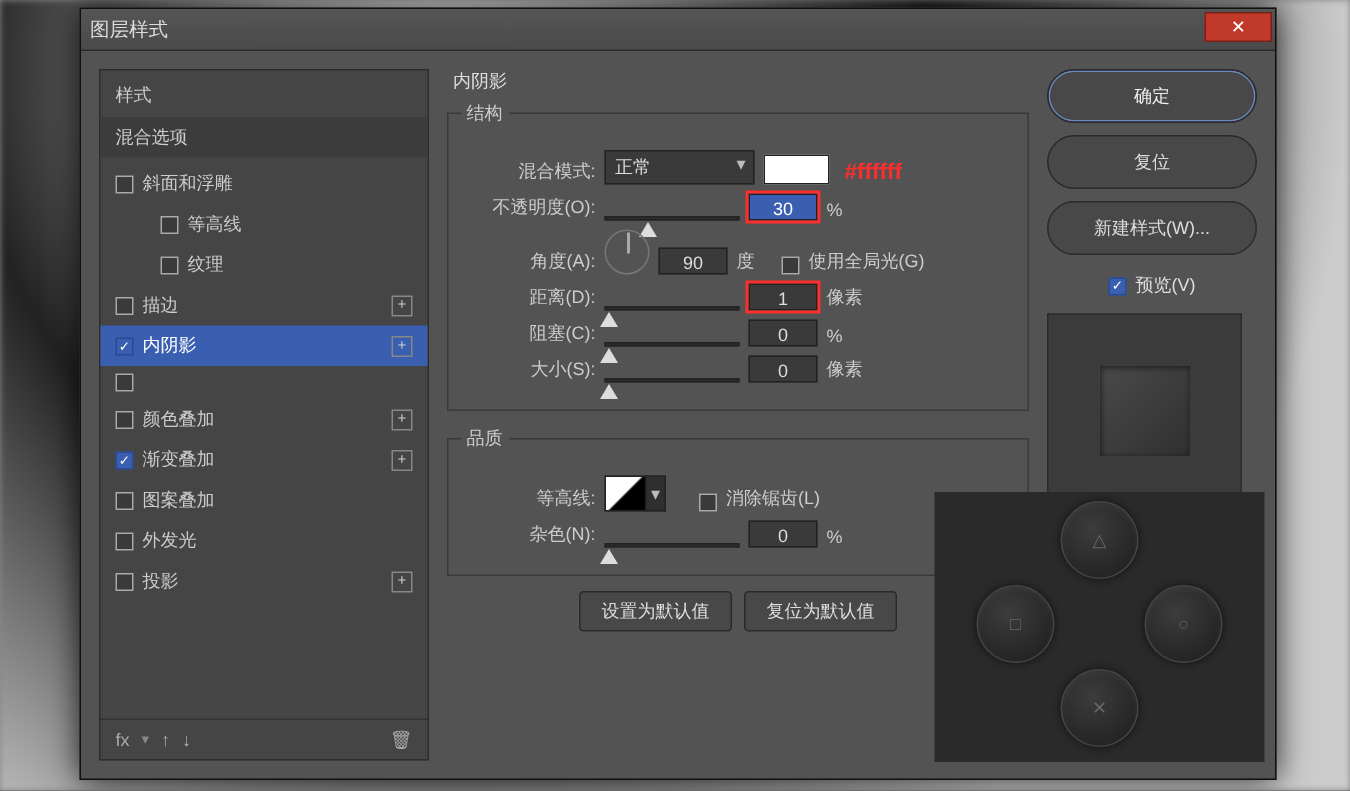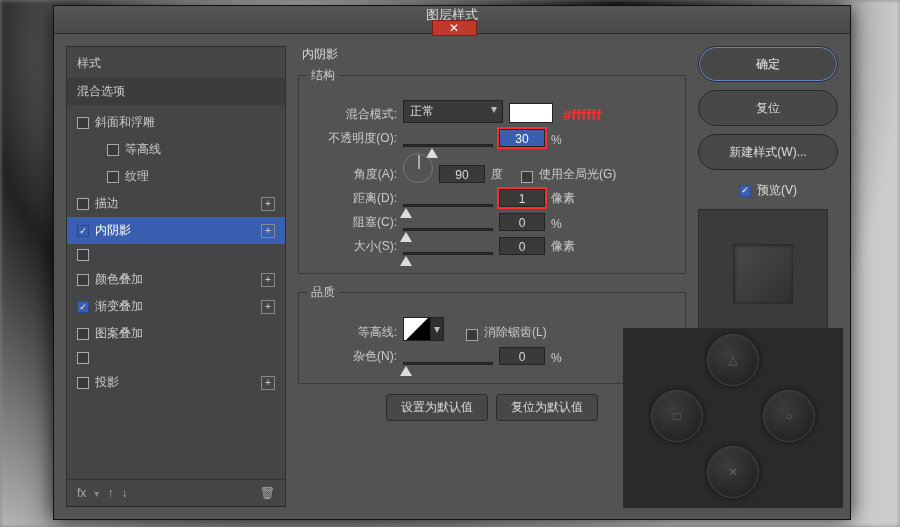--- a/index.html
+++ b/index.html
@@ -1,19 +1,19 @@
 <!DOCTYPE html>
 <html><head>
 <meta charset="utf-8">
 <style>
   * { box-sizing: border-box; margin: 0; padding: 0; font-family: "Microsoft YaHei", sans-serif; font-size: 12px; }
   body { background: #888; width: 900px; height: 527px; overflow: hidden; position: relative; }
   .backdrop { position:absolute; inset:0; background: radial-gradient(circle at 300px 50px, #f0f0f0 0, #aaa 120px, #222 320px, #ccc 600px); filter: blur(2px); }
   .window { position:absolute; left:53px; top:5px; width:798px; height:515px; background:#535353; border:1px solid #111; box-shadow:0 0 20px rgba(0,0,0,.8); }
-  .titlebar { height:28px; background:linear-gradient(#555,#4a4a4a); display:flex; align-items:center; padding:0 16px; color:#ddd; border-bottom:1px solid #2a2a2a;flex-direction:column; }
+  .titlebar { height:28px; background:linear-gradient(#555,#4a4a4a); display:flex; align-items:center; padding:0 6px; color:#ddd; border-bottom:1px solid #2a2a2a; }
   .title { flex:1; font-size:13px; }
   .close-btn { width:45px; height:20px; background:#c0392b; color:#fff; display:flex; align-items:center; justify-content:center; font-size:14px; border:1px solid #7a1f15; margin-top:-4px; margin-right:-4px; }
   .content { display:flex; padding:12px; gap:12px; height:calc(100% - 28px); }
   .styles-panel { width:220px; background:#454545; border:1px solid #2e2e2e; display:flex; flex-direction:column; }
   .styles-head { color:#ccc; padding:8px 10px 2px; }
   .styles-sub { color:#ccc; padding:4px 10px; background:#3c3c3c; margin:4px 0; }
   .style-row { display:flex; align-items:center; gap:6px; padding:5px 10px; color:#ccc; }
   .style-row .chk { width:12px; height:12px; border:1px solid #aaa; display:flex; align-items:center; justify-content:center; background:#3a3a3a; font-size:9px; color:#fff; }
   .style-row .chk.on { background:#3a5fb1; border-color:#2a4a90; }
   .style-row .lbl { flex:1; white-space:nowrap; }
@@ -117,20 +117,21 @@
             <span class="chk on">✓</span>
             <span class="lbl">渐变叠加</span>
             <span class="plus">+</span>
           </div>
           <div class="style-row">
             <span class="chk"></span>
             <span class="lbl">图案叠加</span>
           </div>
           <div class="style-row">
             <span class="chk"></span>
+            <span class="lbl">外发光</span>
           </div>
           <div class="style-row">
             <span class="chk"></span>
             <span class="lbl">投影</span>
             <span class="plus">+</span>
           </div>
         </div>
       <div class="styles-foot">
         <span class="ic">fx</span>
         <span style="font-size:10px;color:#888">▾</span>

